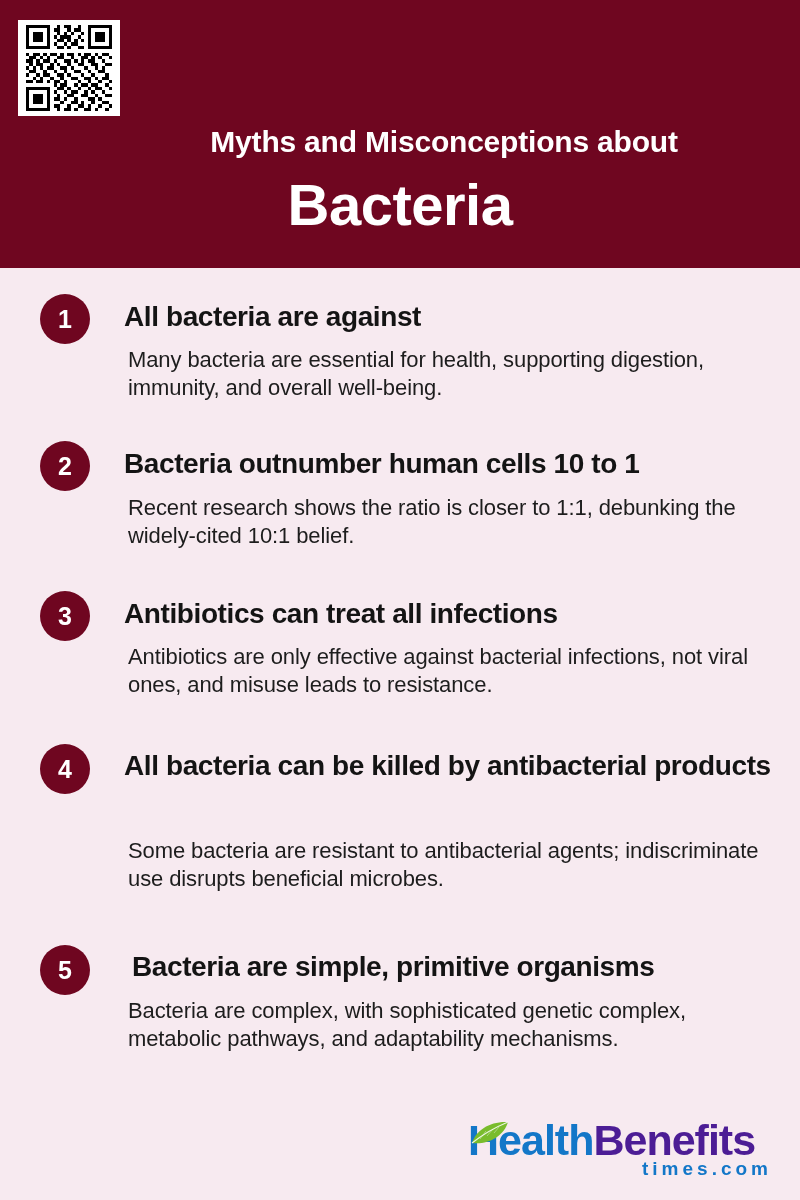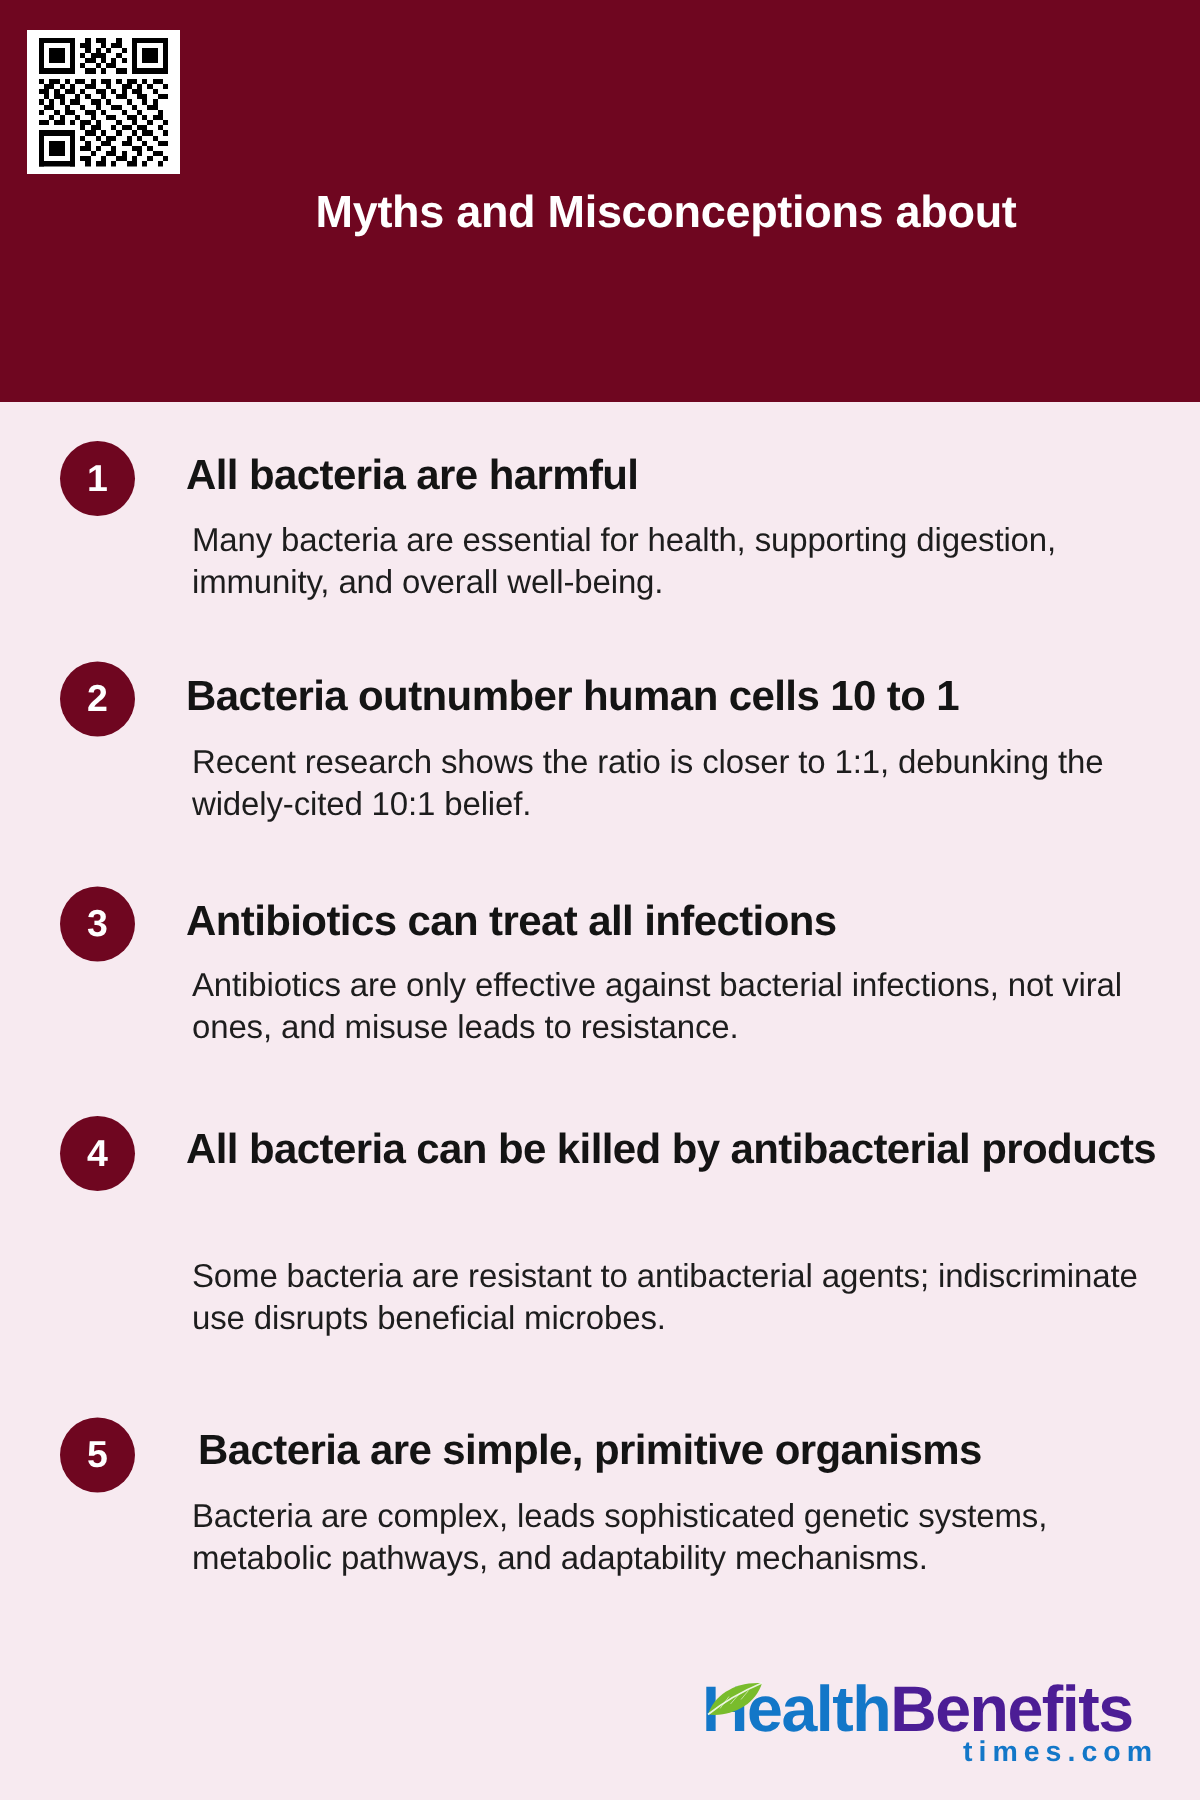--- a/index.html
+++ b/index.html
@@ -361,27 +361,28 @@
             <rect x="11" y="24" width="2" height="1"></rect>
           <rect x="14" y="24" width="1" height="1"></rect>
             <rect x="17" y="24" width="2" height="1"></rect>
           <rect x="20" y="24" width="1" height="1"></rect>
             <rect x="23" y="24" width="1" height="1"></rect>
         </g>
       </svg>
     </div>
 
     <div class="header-sub">Myths and Misconceptions about</div>
+    <div class="header-title">Bacteria</div>
   </div>
 
   <div class="list">
 
     <div class="item" id="item-1">
       <div class="badge">1</div>
-      <div class="item-heading">All bacteria are harmful</div>
+      <div class="item-heading">All bacteria are against</div>
       <div class="item-desc">Many bacteria are essential for health, supporting digestion, immunity, and overall well-being.</div>
     </div>
 
     <div class="item" id="item-2">
       <div class="badge">2</div>
       <div class="item-heading">Bacteria outnumber human cells 10 to 1</div>
       <div class="item-desc">Recent research shows the ratio is closer to 1:1, debunking the widely-cited 10:1 belief.</div>
     </div>
 
     <div class="item" id="item-3">
@@ -392,21 +393,21 @@
 
     <div class="item" id="item-4">
       <div class="badge">4</div>
       <div class="item-heading">All bacteria can be killed by antibacterial products</div>
       <div class="item-desc">Some bacteria are resistant to antibacterial agents; indiscriminate use disrupts beneficial microbes.</div>
     </div>
 
     <div class="item" id="item-5">
       <div class="badge">5</div>
       <div class="item-heading">Bacteria are simple, primitive organisms</div>
-      <div class="item-desc">Bacteria are complex, leads sophisticated genetic systems, metabolic pathways, and adaptability mechanisms.</div>
+      <div class="item-desc">Bacteria are complex, with sophisticated genetic complex, metabolic pathways, and adaptability mechanisms.</div>
     </div>
 
   </div>
 
 
   <div class="logo">
     <div class="logo-main">
       <span class="logo-health">Health</span><span class="logo-benefits">Benefits</span>
     </div>
     <svg class="leaf" viewBox="0 0 40 26" aria-hidden="true">

